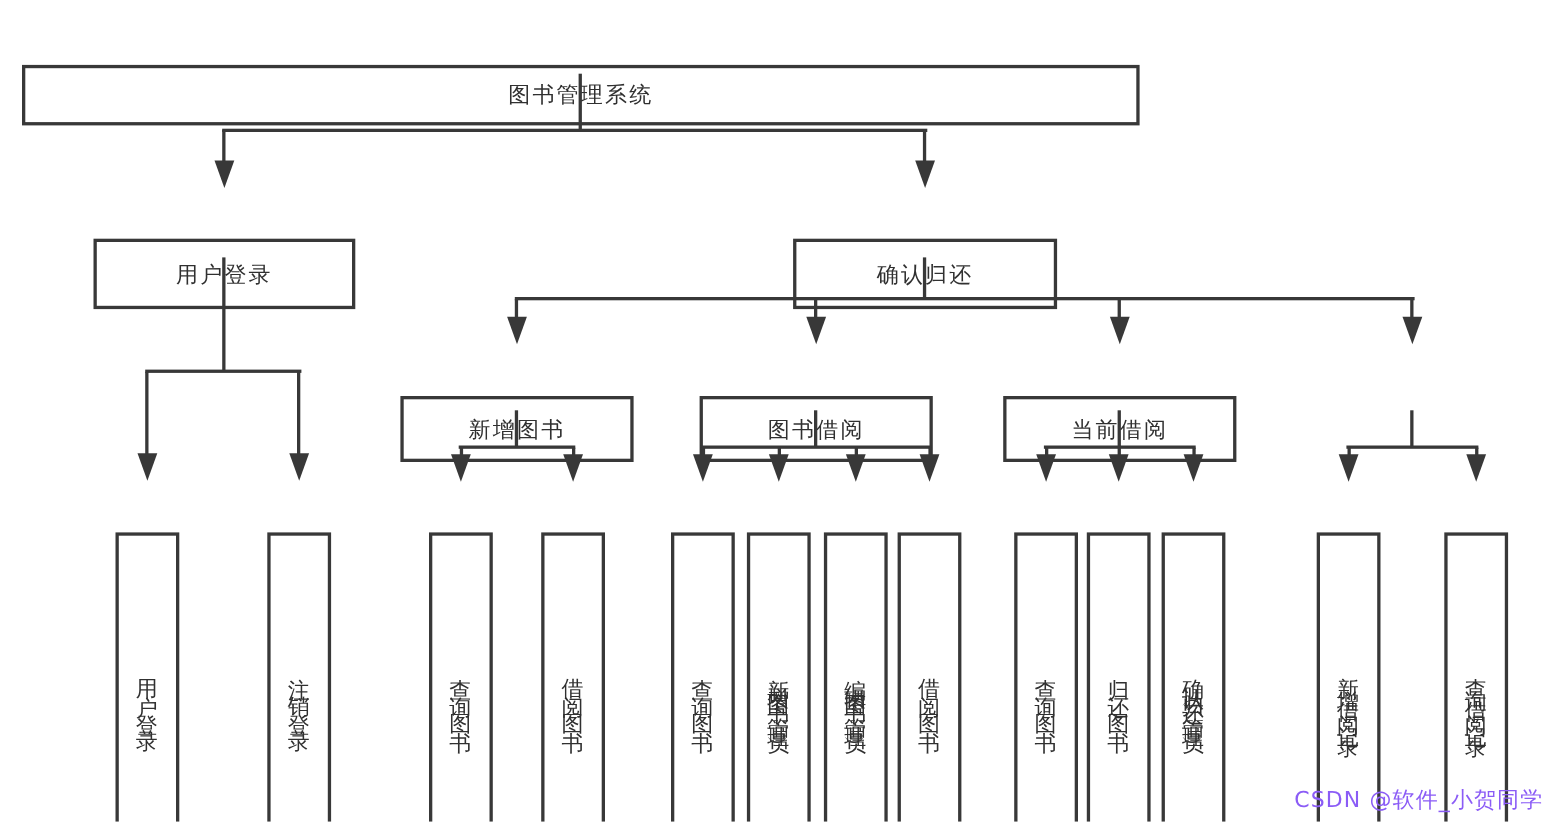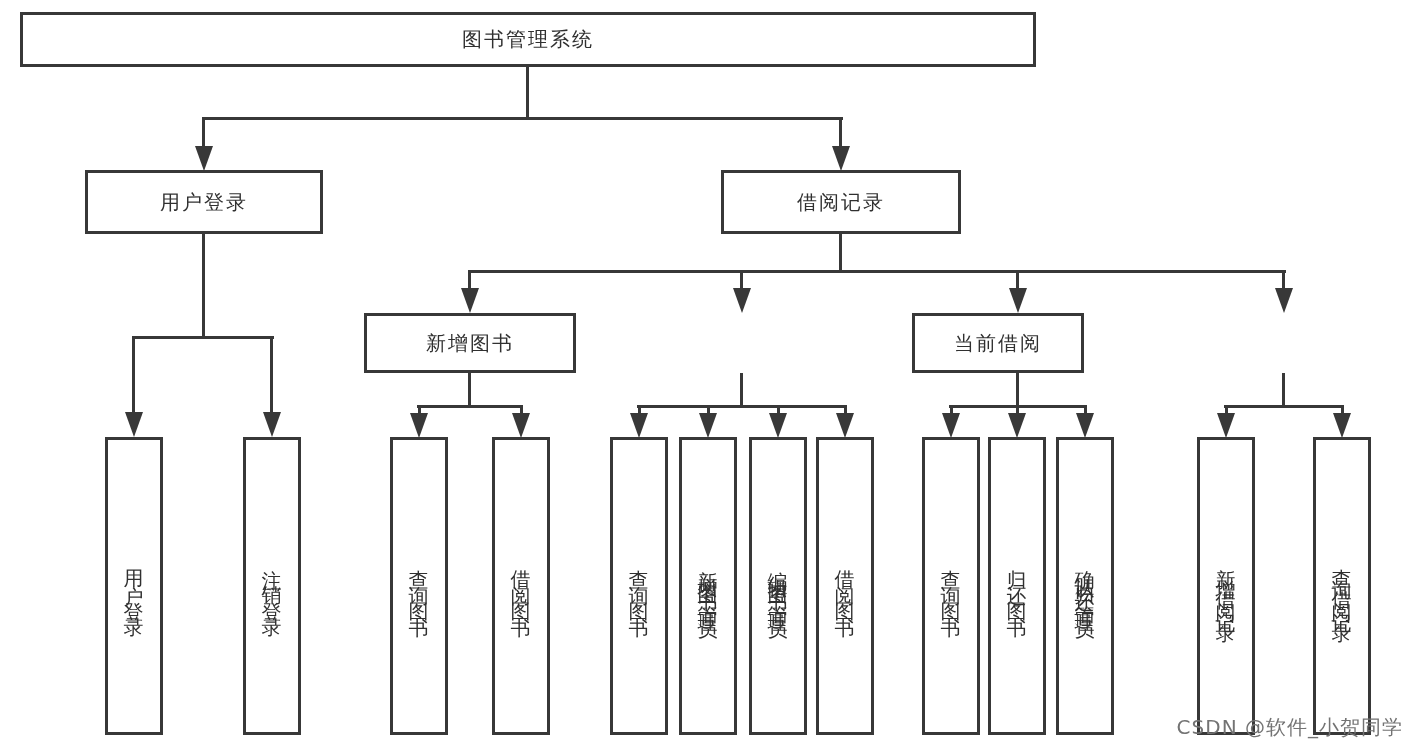--- a/index.html
+++ b/index.html
@@ -3,39 +3,39 @@
 <meta charset="utf-8">
 <style>
   html,body{margin:0;padding:0;background:#ffffff;}
   .canvas{
     position:relative;width:1405px;height:747px;background:#ffffff;overflow:hidden;
     font-family:"DejaVu Sans","Liberation Sans",sans-serif;color:#303030;
   }
   
   .box{
     position:absolute;background:#ffffff;border:3px solid #383838;
-    display:flex;align-items:center;justify-content:center;box-sizing:border-box;
+    display:flex;align-items:center;justify-content:center;box-sizing:border-box;margin-top:47px;
   }
   .hlabel{font-size:20px;letter-spacing:2px;white-space:nowrap;}
   .vlabel{
     writing-mode:vertical-rl;font-size:20px;line-height:1;white-space:nowrap;
   }
   .loose{letter-spacing:16px;}
   .mid{letter-spacing:11px;}
   .tight{letter-spacing:7px;}
   
   .vl{position:absolute;width:3px;background:#383838;}
   .hl{position:absolute;height:3px;background:#383838;}
   .ar{
     position:absolute;width:0;height:0;
     border-left:9px solid transparent;border-right:9px solid transparent;
     border-top:25px solid #383838;
   }
   .watermark{
-    position:absolute;top:714px;right:2px;font-size:20px;color:#737373;
+    position:absolute;top:714px;right:2px;font-size:20px;color:#8b5cf6;
     letter-spacing:1px;white-space:nowrap;
   }
 </style>
 </head>
 <body>
 
 <div class="canvas">
 
   <div class="box" style="left:20px;top:12px;width:1016px;height:55px">
     <span class="hlabel">图书管理系统</span>
@@ -45,21 +45,21 @@
   <div class="hl" style="left:202px;top:117px;width:641px"></div>
   <div class="vl" style="left:202px;top:118px;height:30px"></div>
   <div class="vl" style="left:839px;top:118px;height:30px"></div>
   <div class="ar" style="left:195px;top:146px"></div>
   <div class="ar" style="left:832px;top:146px"></div>
 
   <div class="box" style="left:85px;top:170px;width:238px;height:64px">
     <span class="hlabel">用户登录</span>
   </div>
   <div class="box" style="left:721px;top:170px;width:240px;height:64px">
-    <span class="hlabel">借阅记录</span>
+    <span class="hlabel">确认归还</span>
   </div>
 
   <div class="vl" style="left:202px;top:234px;height:104px"></div>
   <div class="hl" style="left:132px;top:336px;width:142px"></div>
   <div class="vl" style="left:132px;top:338px;height:75px"></div>
   <div class="vl" style="left:270px;top:338px;height:75px"></div>
   <div class="ar" style="left:125px;top:412px"></div>
   <div class="ar" style="left:263px;top:412px"></div>
 
   <div class="vl" style="left:839px;top:234px;height:38px"></div>
@@ -69,21 +69,24 @@
   <div class="vl" style="left:1016px;top:272px;height:18px"></div>
   <div class="vl" style="left:1282px;top:272px;height:18px"></div>
   <div class="ar" style="left:461px;top:288px"></div>
   <div class="ar" style="left:733px;top:288px"></div>
   <div class="ar" style="left:1009px;top:288px"></div>
   <div class="ar" style="left:1275px;top:288px"></div>
 
   <div class="box" style="left:364px;top:313px;width:212px;height:60px">
     <span class="hlabel">新增图书</span>
   </div>
-  <div class="box" style="left:912px;top:313px;width:172px;height:60px">
+  <div class="box" style="left:636px;top:313px;width:212px;height:60px">
+    <span class="hlabel">图书借阅</span>
+  </div>
+  <div class="box" style="left:912px;top:313px;width:212px;height:60px">
     <span class="hlabel">当前借阅</span>
   </div>
 
   <div class="vl" style="left:468px;top:373px;height:34px"></div>
   <div class="hl" style="left:417px;top:405px;width:106px"></div>
   <div class="vl" style="left:418px;top:407px;height:7px"></div>
   <div class="vl" style="left:520px;top:407px;height:7px"></div>
   <div class="ar" style="left:410px;top:413px"></div>
   <div class="ar" style="left:512px;top:413px"></div>
 

